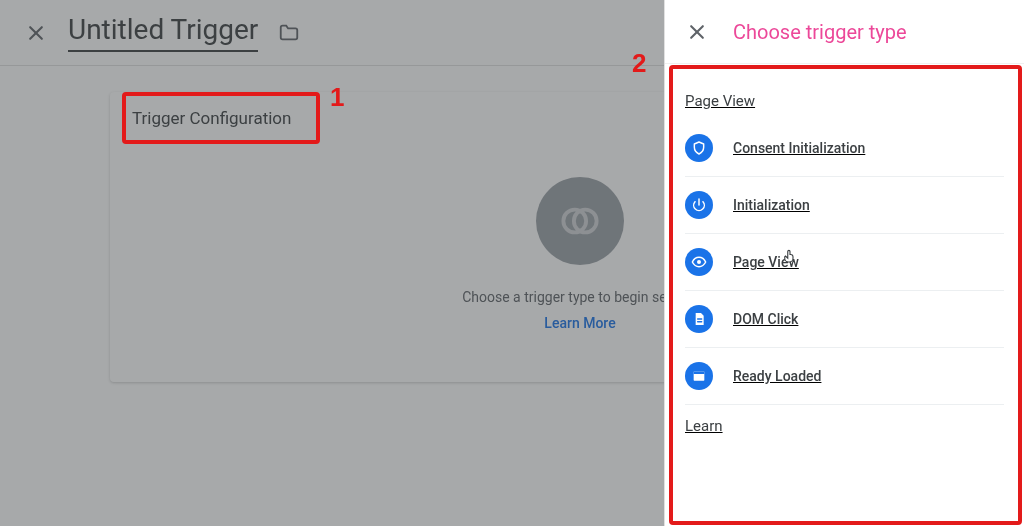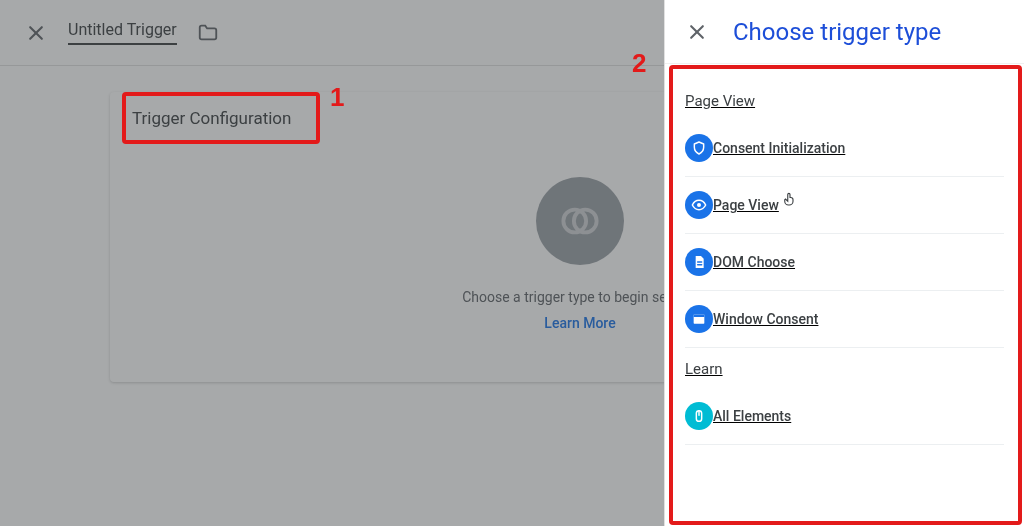--- a/index.html
+++ b/index.html
@@ -25,21 +25,21 @@
     gap: 20px;
     border-bottom: 1px solid #e0e0e0;
     background: #fff;
   }
   .x-btn {
     width: 24px; height: 24px; display:flex; align-items:center; justify-content:center;
     color: #5f6368;
     cursor: pointer;
   }
   .title {
-    font-size: 16px;
+    font-size: 28px;
     color: #3c4043;
     border-bottom: 2px solid #3c4043;
     padding-bottom: 4px;
   }
   .folder-icon {
     color: #5f6368;
   }
 
   
   .card {
@@ -75,25 +75,25 @@
     background: #fff;
     border-left: 1px solid #e0e0e0;
     display:flex; flex-direction:column;
     z-index: 10;
   }
   .panel-header {
     display:flex; align-items:center; gap: 24px;
     height: 64px; padding: 0 20px;
     border-bottom: 1px solid #f0f0f0;
   }
-  .panel-title { font-size: 24px; color: #1d4ed8; }
+  .panel-title { font-size: 20px; color: #ec4899; }
   .panel-body { padding: 16px 20px 0 20px; overflow-y:auto; flex:1;text-decoration:underline;}
   .group-label { font-size: 15px; color: #3c4043; margin: 12px 0 10px 0; font-weight: 400;}
   .trigger-item {
-    display:flex; align-items:center; 
+    display:flex; align-items:center; gap: 20px;
     padding: 14px 0;
     border-bottom: 1px solid #eceff1;
     cursor: pointer;
     position: relative;
   }
   .trigger-item:first-of-type { border-top: none; }
   .trigger-icon {
     width: 28px; height: 28px; border-radius: 50%;
     display:flex; align-items:center; justify-content:center;
     flex-shrink: 0;
@@ -183,58 +183,58 @@
         <div class="trigger-icon ic-blue">
           <svg width="16" height="16" viewBox="0 0 24 24" fill="none" stroke="white" stroke-width="2.2" stroke-linecap="round" stroke-linejoin="round">
             <path d="M12 3l7 3v5c0 5-3 8-7 10-4-2-7-5-7-10V6l7-3z"></path>
           </svg>
         </div>
         <div class="trigger-label">Consent Initialization</div>
       </div>
       <div class="trigger-item">
         <div class="trigger-icon ic-blue">
           <svg width="16" height="16" viewBox="0 0 24 24" fill="none" stroke="white" stroke-width="2.2" stroke-linecap="round" stroke-linejoin="round">
+            <path d="M12 3v9"></path>
+            <path d="M6 7a8 8 0 1 0 12 0"></path>
+          </svg>
+        </div>
+        <div class="trigger-label">Initialization</div>
+      </div>
+      <div class="trigger-item">
+        <div class="trigger-icon ic-blue">
+          <svg width="16" height="16" viewBox="0 0 24 24" fill="none" stroke="white" stroke-width="2.2" stroke-linecap="round" stroke-linejoin="round">
             <path d="M2 12s3.5-7 10-7 10 7 10 7-3.5 7-10 7S2 12 2 12z"></path>
             <circle cx="12" cy="12" r="3" fill="white" stroke="none"></circle>
           </svg>
         </div>
         <div class="trigger-label">Page View</div>
         <div class="cursor-hand">
           <svg width="18" height="20" viewBox="0 0 24 24" fill="white" stroke="#3c4043" stroke-width="1.5">
             <path d="M9 11V6a1.5 1.5 0 1 1 3 0v4h1a3 3 0 0 1 3 3v2a5 5 0 0 1-5 5h-1a5 5 0 0 1-5-5v-2l1-1 3 3z"></path>
           </svg>
         </div>
       </div>
       <div class="trigger-item">
         <div class="trigger-icon ic-blue">
           <svg width="16" height="16" viewBox="0 0 24 24" fill="none" stroke="white" stroke-width="2.2" stroke-linecap="round" stroke-linejoin="round">
             <path d="M7 3h8l4 4v14H7z" fill="white" stroke="none"></path>
             <path d="M10 12h6M10 16h6" stroke="#1a73e8"></path>
           </svg>
         </div>
-        <div class="trigger-label">DOM Choose</div>
+        <div class="trigger-label">DOM Click</div>
       </div>
       <div class="trigger-item">
         <div class="trigger-icon ic-blue">
           <svg width="16" height="16" viewBox="0 0 24 24" fill="none" stroke="white" stroke-width="2.2" stroke-linecap="round" stroke-linejoin="round">
             <rect x="4" y="5" width="16" height="14" rx="1" fill="white" stroke="none"></rect>
             <rect x="4" y="5" width="16" height="4" fill="#1a73e8" stroke="none"></rect>
           </svg>
         </div>
-        <div class="trigger-label">Window Consent</div>
+        <div class="trigger-label">Ready Loaded</div>
       </div>
       <div class="group-label">Learn</div>
-      <div class="trigger-item">
-        <div class="trigger-icon ic-cyan">
-          <svg width="16" height="16" viewBox="0 0 24 24" fill="none" stroke="white" stroke-width="2.2" stroke-linecap="round" stroke-linejoin="round">
-            <rect x="8" y="4" width="8" height="16" rx="4" fill="none" stroke="white"></rect>
-            <line x1="12" y1="4" x2="12" y2="11"></line>
-          </svg>
-        </div>
-        <div class="trigger-label">All Elements</div>
-      </div>
     </div>
 </div>
 
 <div class="annotation-box ann1"></div>
 <div class="ann-label n1">1</div>
 <div class="annotation-box ann2"></div>
 <div class="ann-label n2">2</div>
 
 </body></html>

